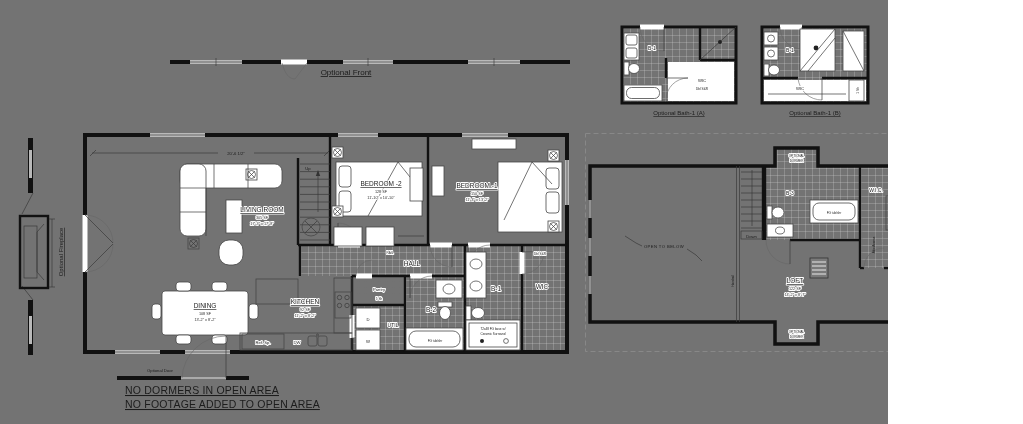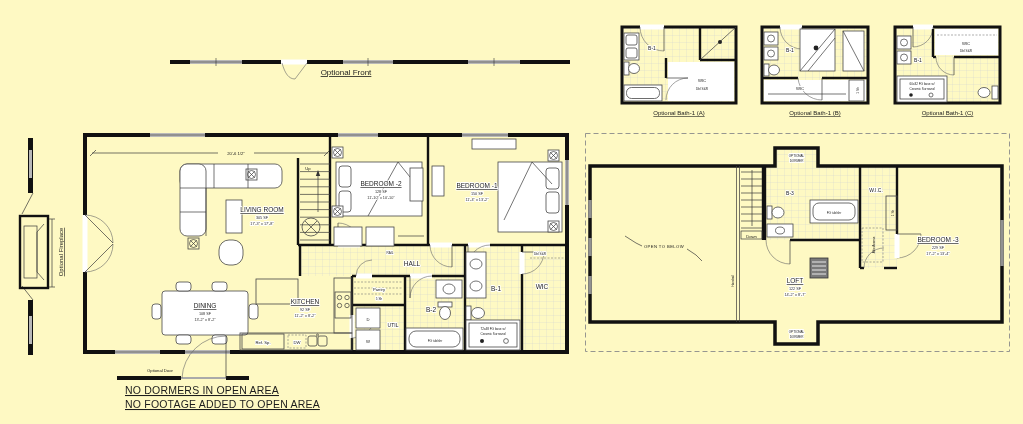--- a/index.html
+++ b/index.html
@@ -1,16 +1,16 @@
 <!DOCTYPE html>
 <html><head>
 <meta charset="utf-8">
 <style>
   html,body{margin:0;padding:0;background:#fff;}
-  #canvas{position:relative;width:1023px;height:424px;background:#fef9c3;overflow:hidden;}
+  #canvas{position:relative;width:888px;height:424px;background:#737373;overflow:hidden;}
   svg{position:absolute;left:0;top:0;}
   text{font-family:"Liberation Sans",sans-serif;fill:#1c1c1c;}
   .room{font-size:6.5px;}
   .room5{font-size:5px;}
   .dim{font-size:3.8px;fill:#333;}
   .tiny{font-size:4.2px;}
   .micro{font-size:3.1px;}
   .lbl{font-size:6px;}
   .big{font-size:8px;}
   .note{font-size:10.5px;letter-spacing:0.2px;}

